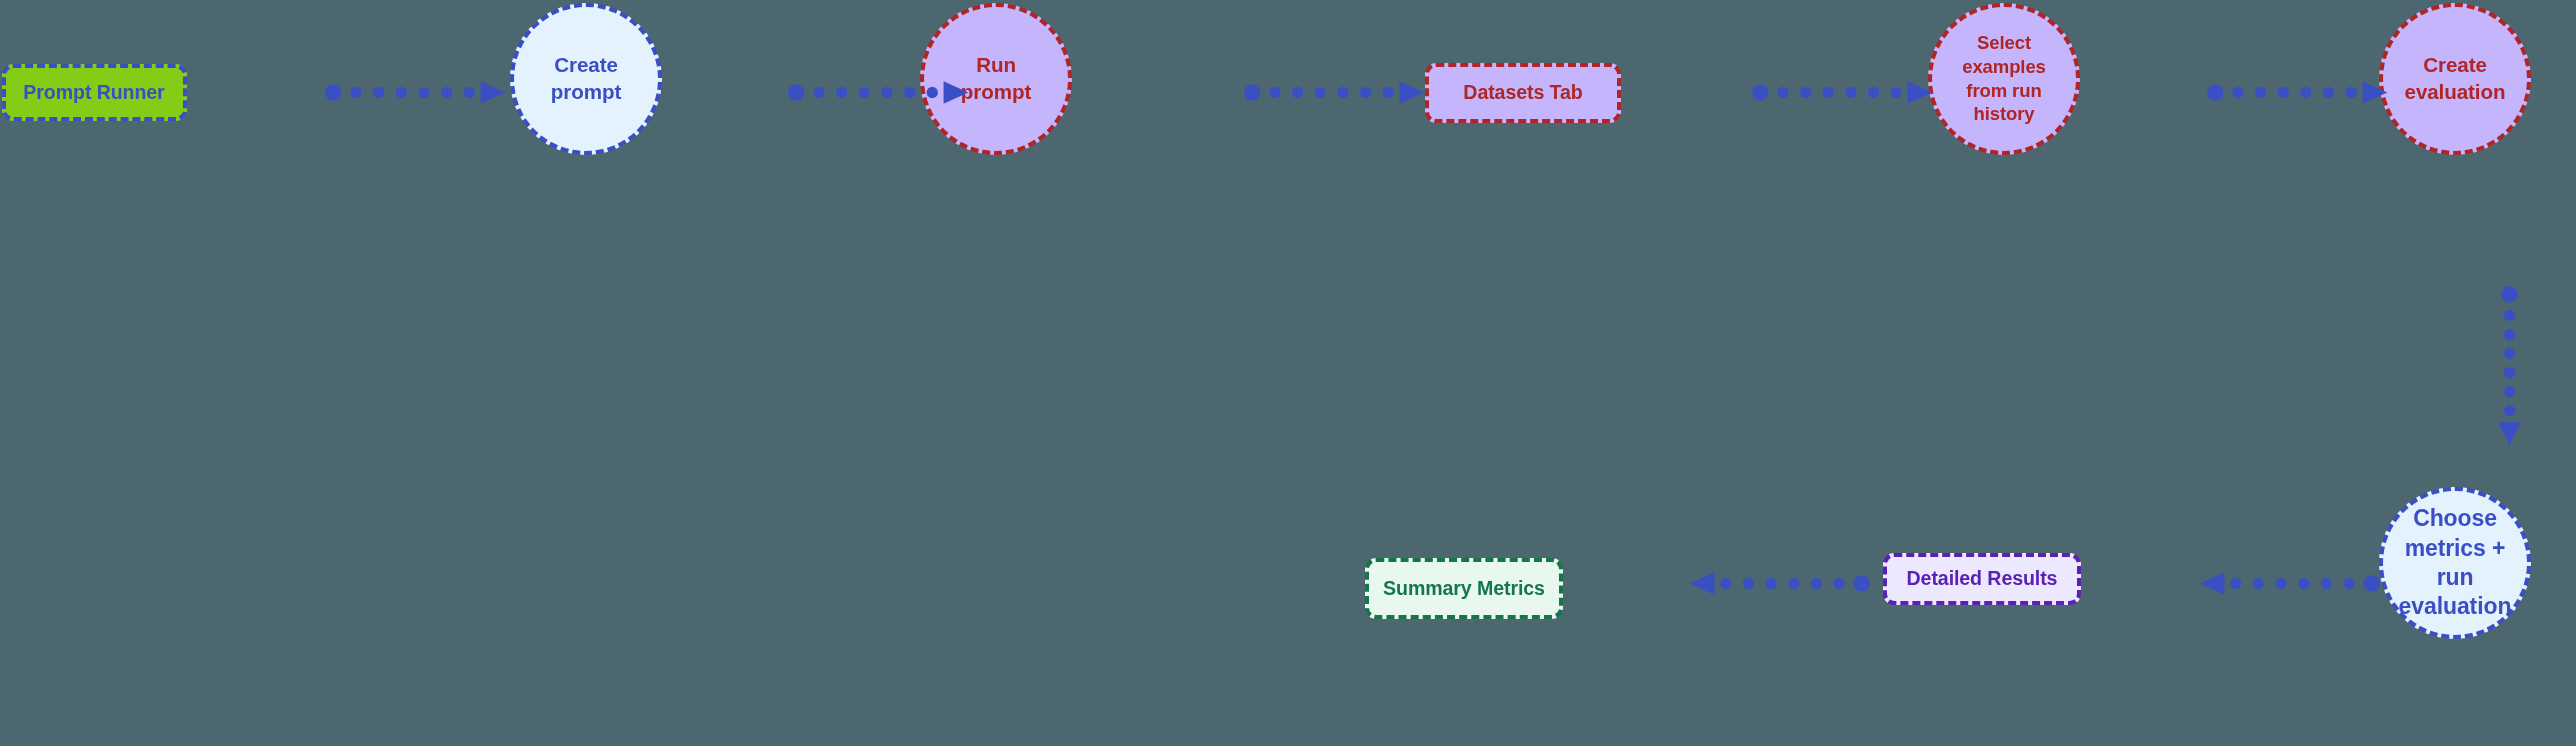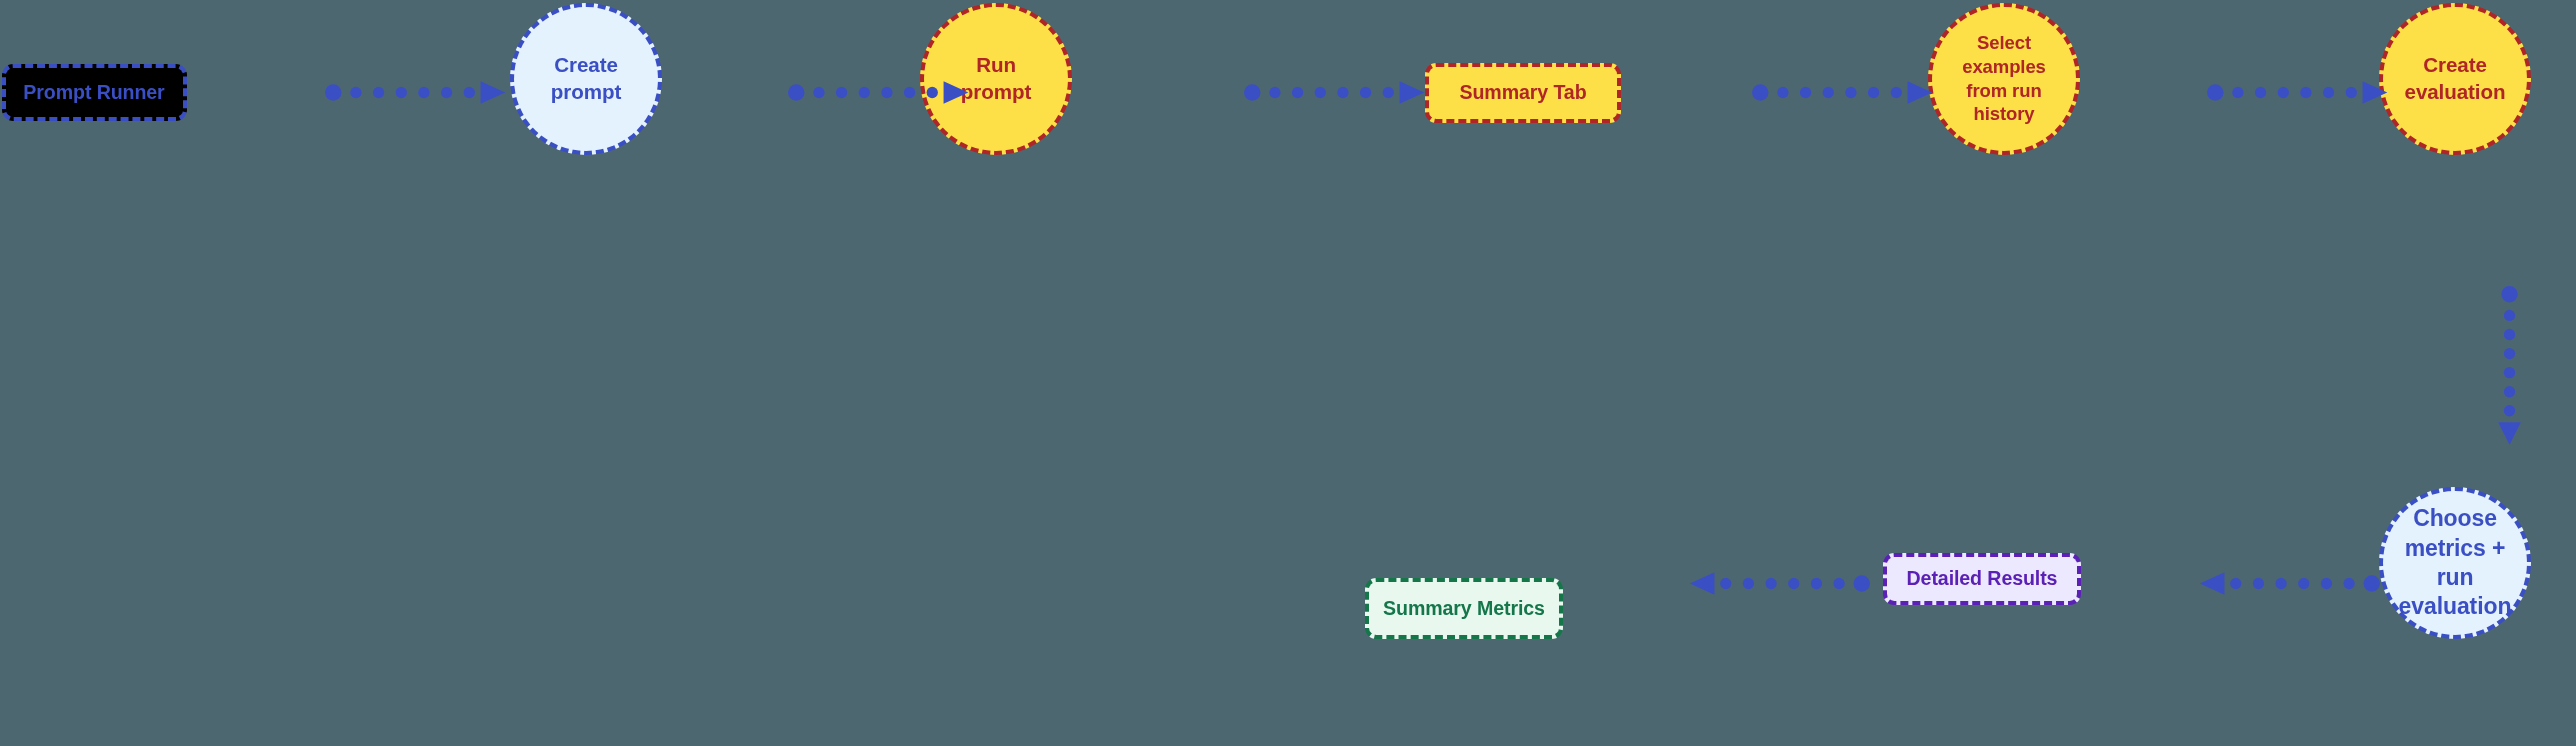--- a/index.html
+++ b/index.html
@@ -36,22 +36,22 @@
   }
   .node.circle {
     border-style: dashed;
     border-width: 4.6px;
     border-radius: 50%;
     padding: 0 12.4px;
   }
 
   
   .pal-blue   { border-color:#3b4fc4; background:#e4f2fd; color:#3b4fc4; }
-  .pal-white  { border-color:#3b4fc4; background:#000000; color:#3b4fc4; }
-  .pal-red    { border-color:#b02525; background:#fde047; color:#b02525; }
+  .pal-white  { border-color:#3b4fc4; background:#84cc16; color:#3b4fc4; }
+  .pal-red    { border-color:#b02525; background:#c4b5fd; color:#b02525; }
   .pal-purple { border-color:#5b21b6; background:#ece8fd; color:#5b21b6; }
   .pal-green  { border-color:#15764a; background:#e8f8ef; color:#15764a; }
 
   
   .arrow {
     position: absolute;
   }
   .arrow svg { display: block; overflow: visible; }
 </style>
 </head>
@@ -60,37 +60,37 @@
 <div id="canvas">
 
   <div class="node rect pal-white" style="left:1.5px; top:64px; width:185px; height:57px; font-size:19.6px;">Prompt Runner</div>
 
   <div class="node circle pal-blue" style="left:510px; top:2.6px; width:152px; height:152px; font-size:20.6px;">Create
 prompt</div>
 
   <div class="node circle pal-red" style="left:920px; top:2.6px; width:152px; height:152px; font-size:20.6px;">Run
 prompt</div>
 
-  <div class="node rect pal-red" style="left:1425px; top:63px; width:196px; height:60px; font-size:19.6px;">Summary Tab</div>
+  <div class="node rect pal-red" style="left:1425px; top:63px; width:196px; height:60px; font-size:19.6px;">Datasets Tab</div>
 
   <div class="node circle pal-red" style="left:1928px; top:2.6px; width:152px; height:152px; font-size:18.5px;">Select
 examples
 from run
 history</div>
 
   <div class="node circle pal-red" style="left:2379px; top:2.6px; width:152px; height:152px; font-size:20.6px;">Create
 evaluation</div>
 
   <div class="node circle pal-blue" style="left:2379px; top:487px; width:152px; height:152px; font-size:23px;">Choose
 metrics + run
 evaluation</div>
 
   <div class="node rect pal-purple" style="left:1883px; top:553px; width:198px; height:52px; font-size:19.6px;">Detailed Results</div>
 
-  <div class="node rect pal-green" style="left:1365px; top:578px; width:198px; height:61px; font-size:19.6px;">Summary Metrics</div>
+  <div class="node rect pal-green" style="left:1365px; top:558px; width:198px; height:61px; font-size:19.6px;">Summary Metrics</div>
 
   <div class="arrow" style="left:325px; top:77px;">
     <svg width="170" height="31" viewBox="0 0 330 60">
       <circle cx="16" cy="30" r="16" fill="#3b4fc4"></circle>
       <circle cx="60" cy="30" r="11" fill="#3b4fc4"></circle>
       <circle cx="104" cy="30" r="11" fill="#3b4fc4"></circle>
       <circle cx="148" cy="30" r="11" fill="#3b4fc4"></circle>
       <circle cx="192" cy="30" r="11" fill="#3b4fc4"></circle>
       <circle cx="236" cy="30" r="11" fill="#3b4fc4"></circle>
       <circle cx="280" cy="30" r="11" fill="#3b4fc4"></circle>

